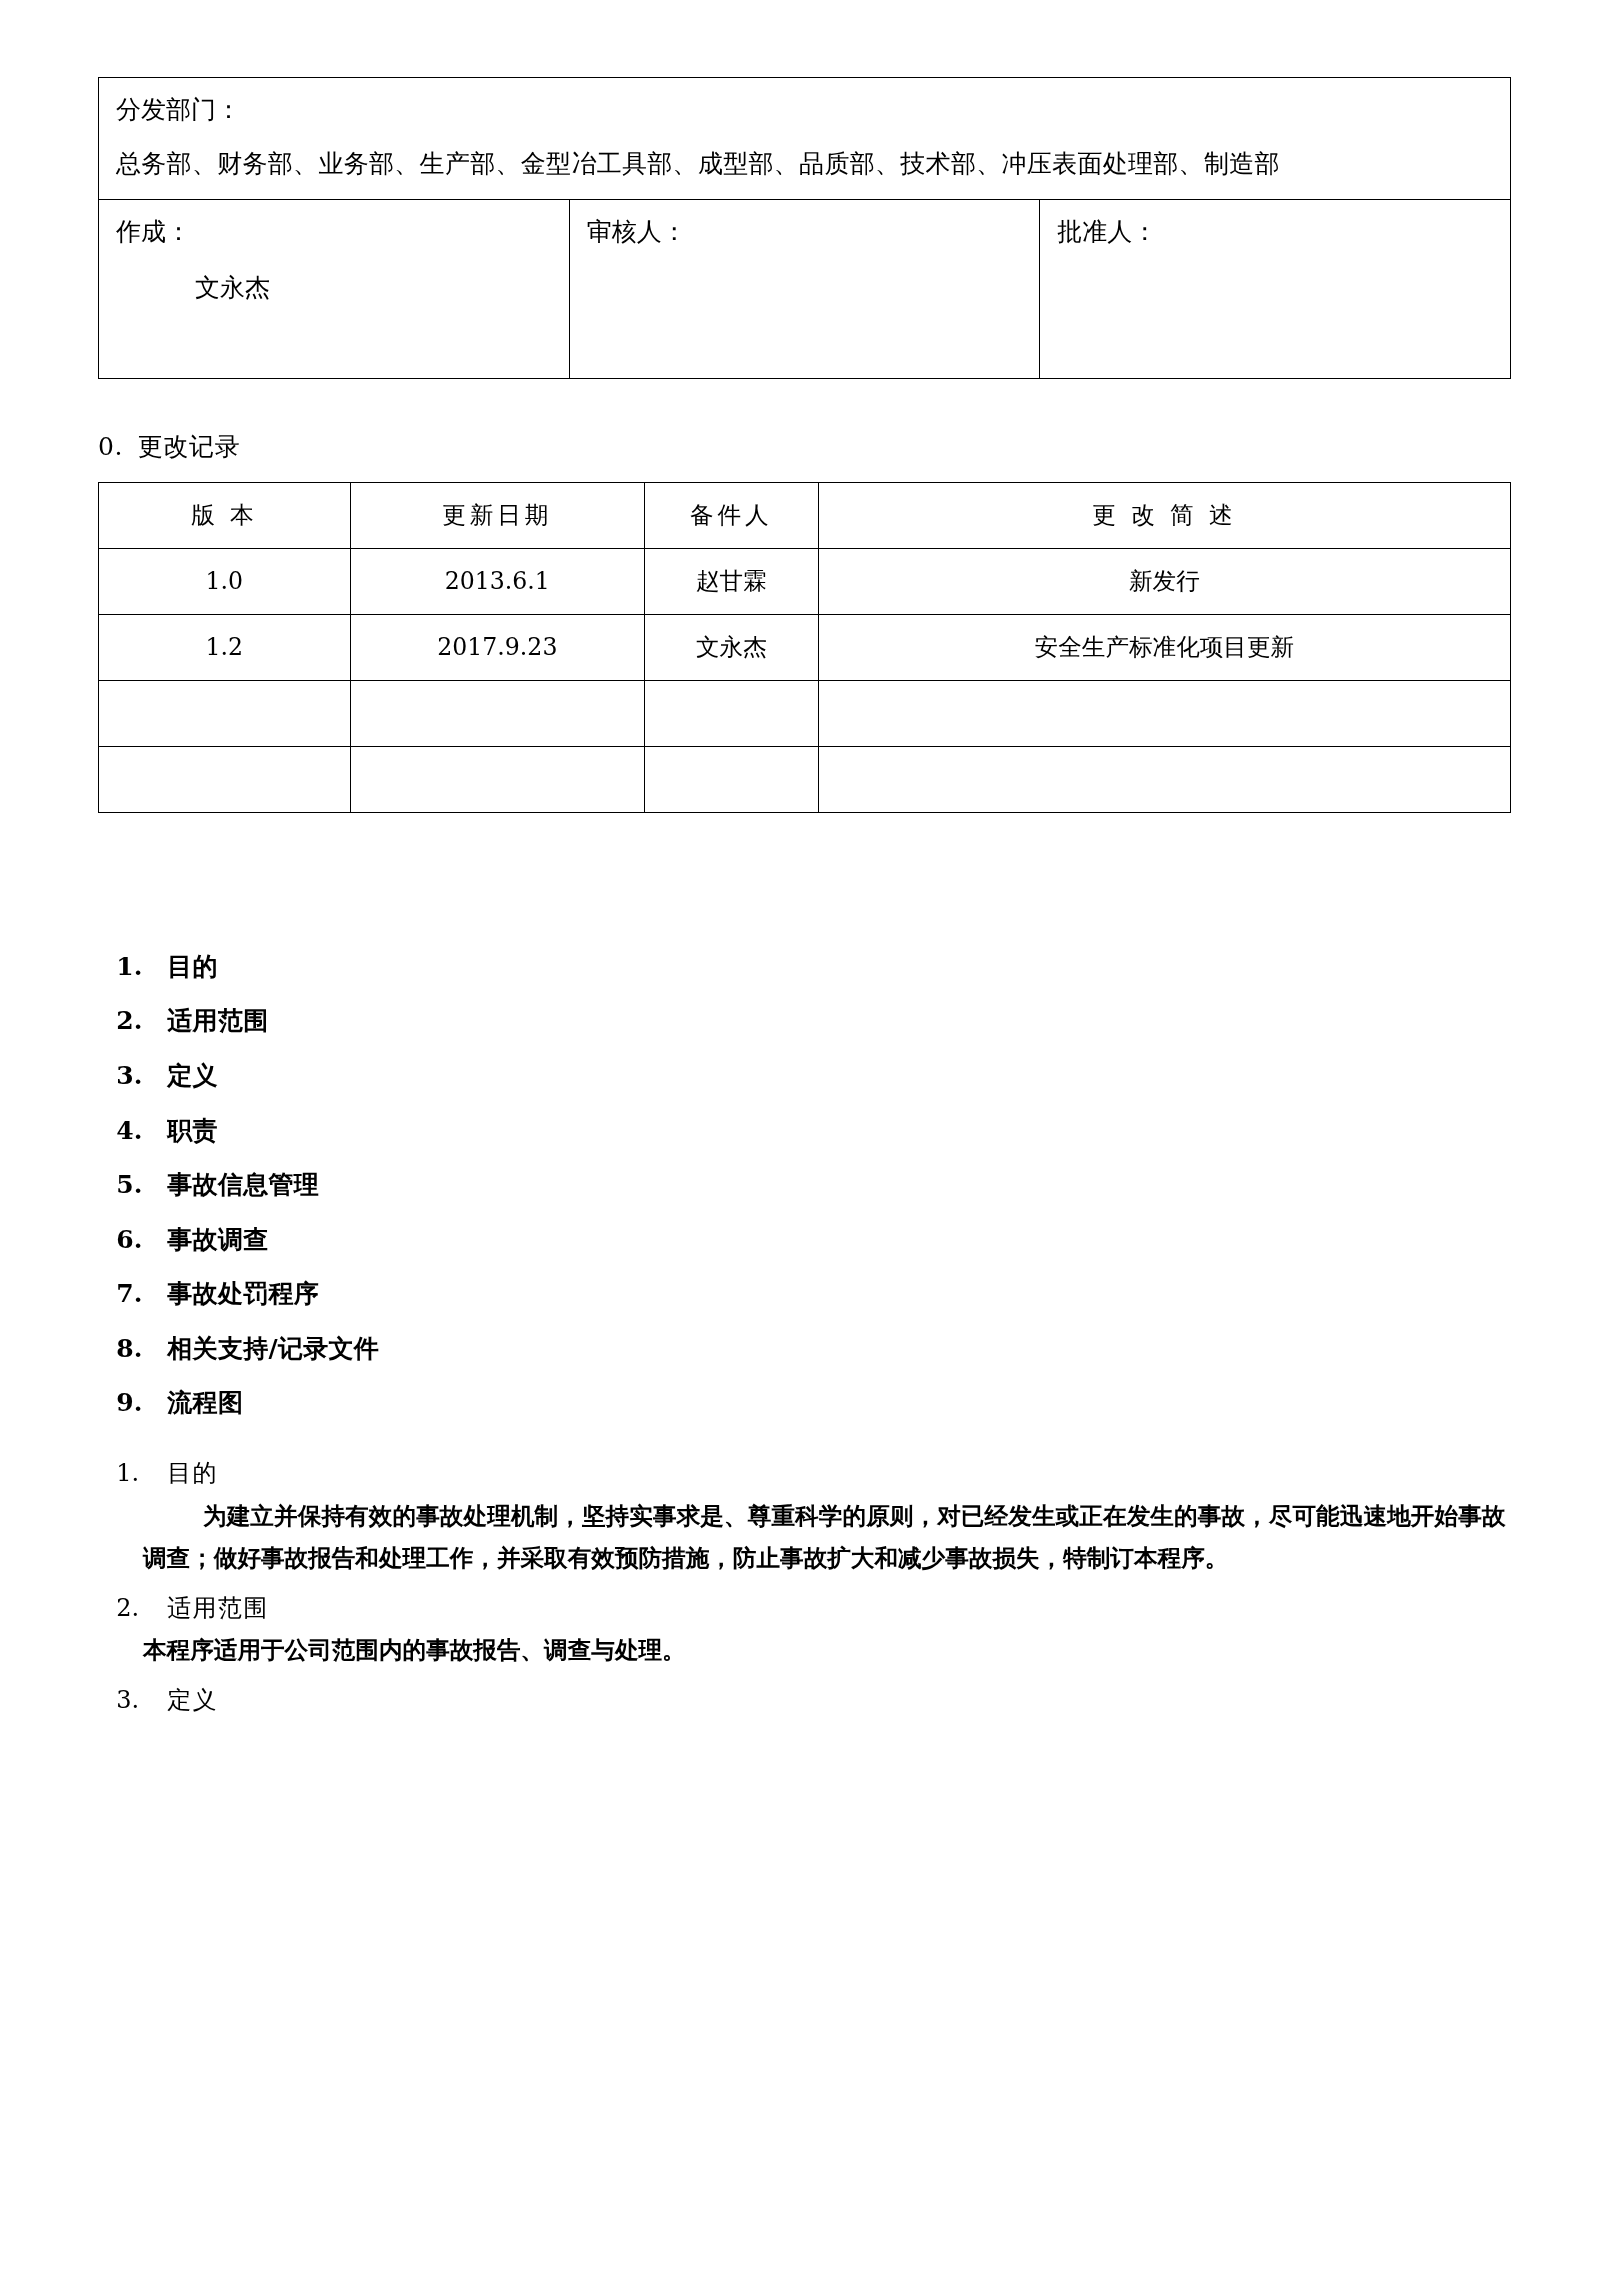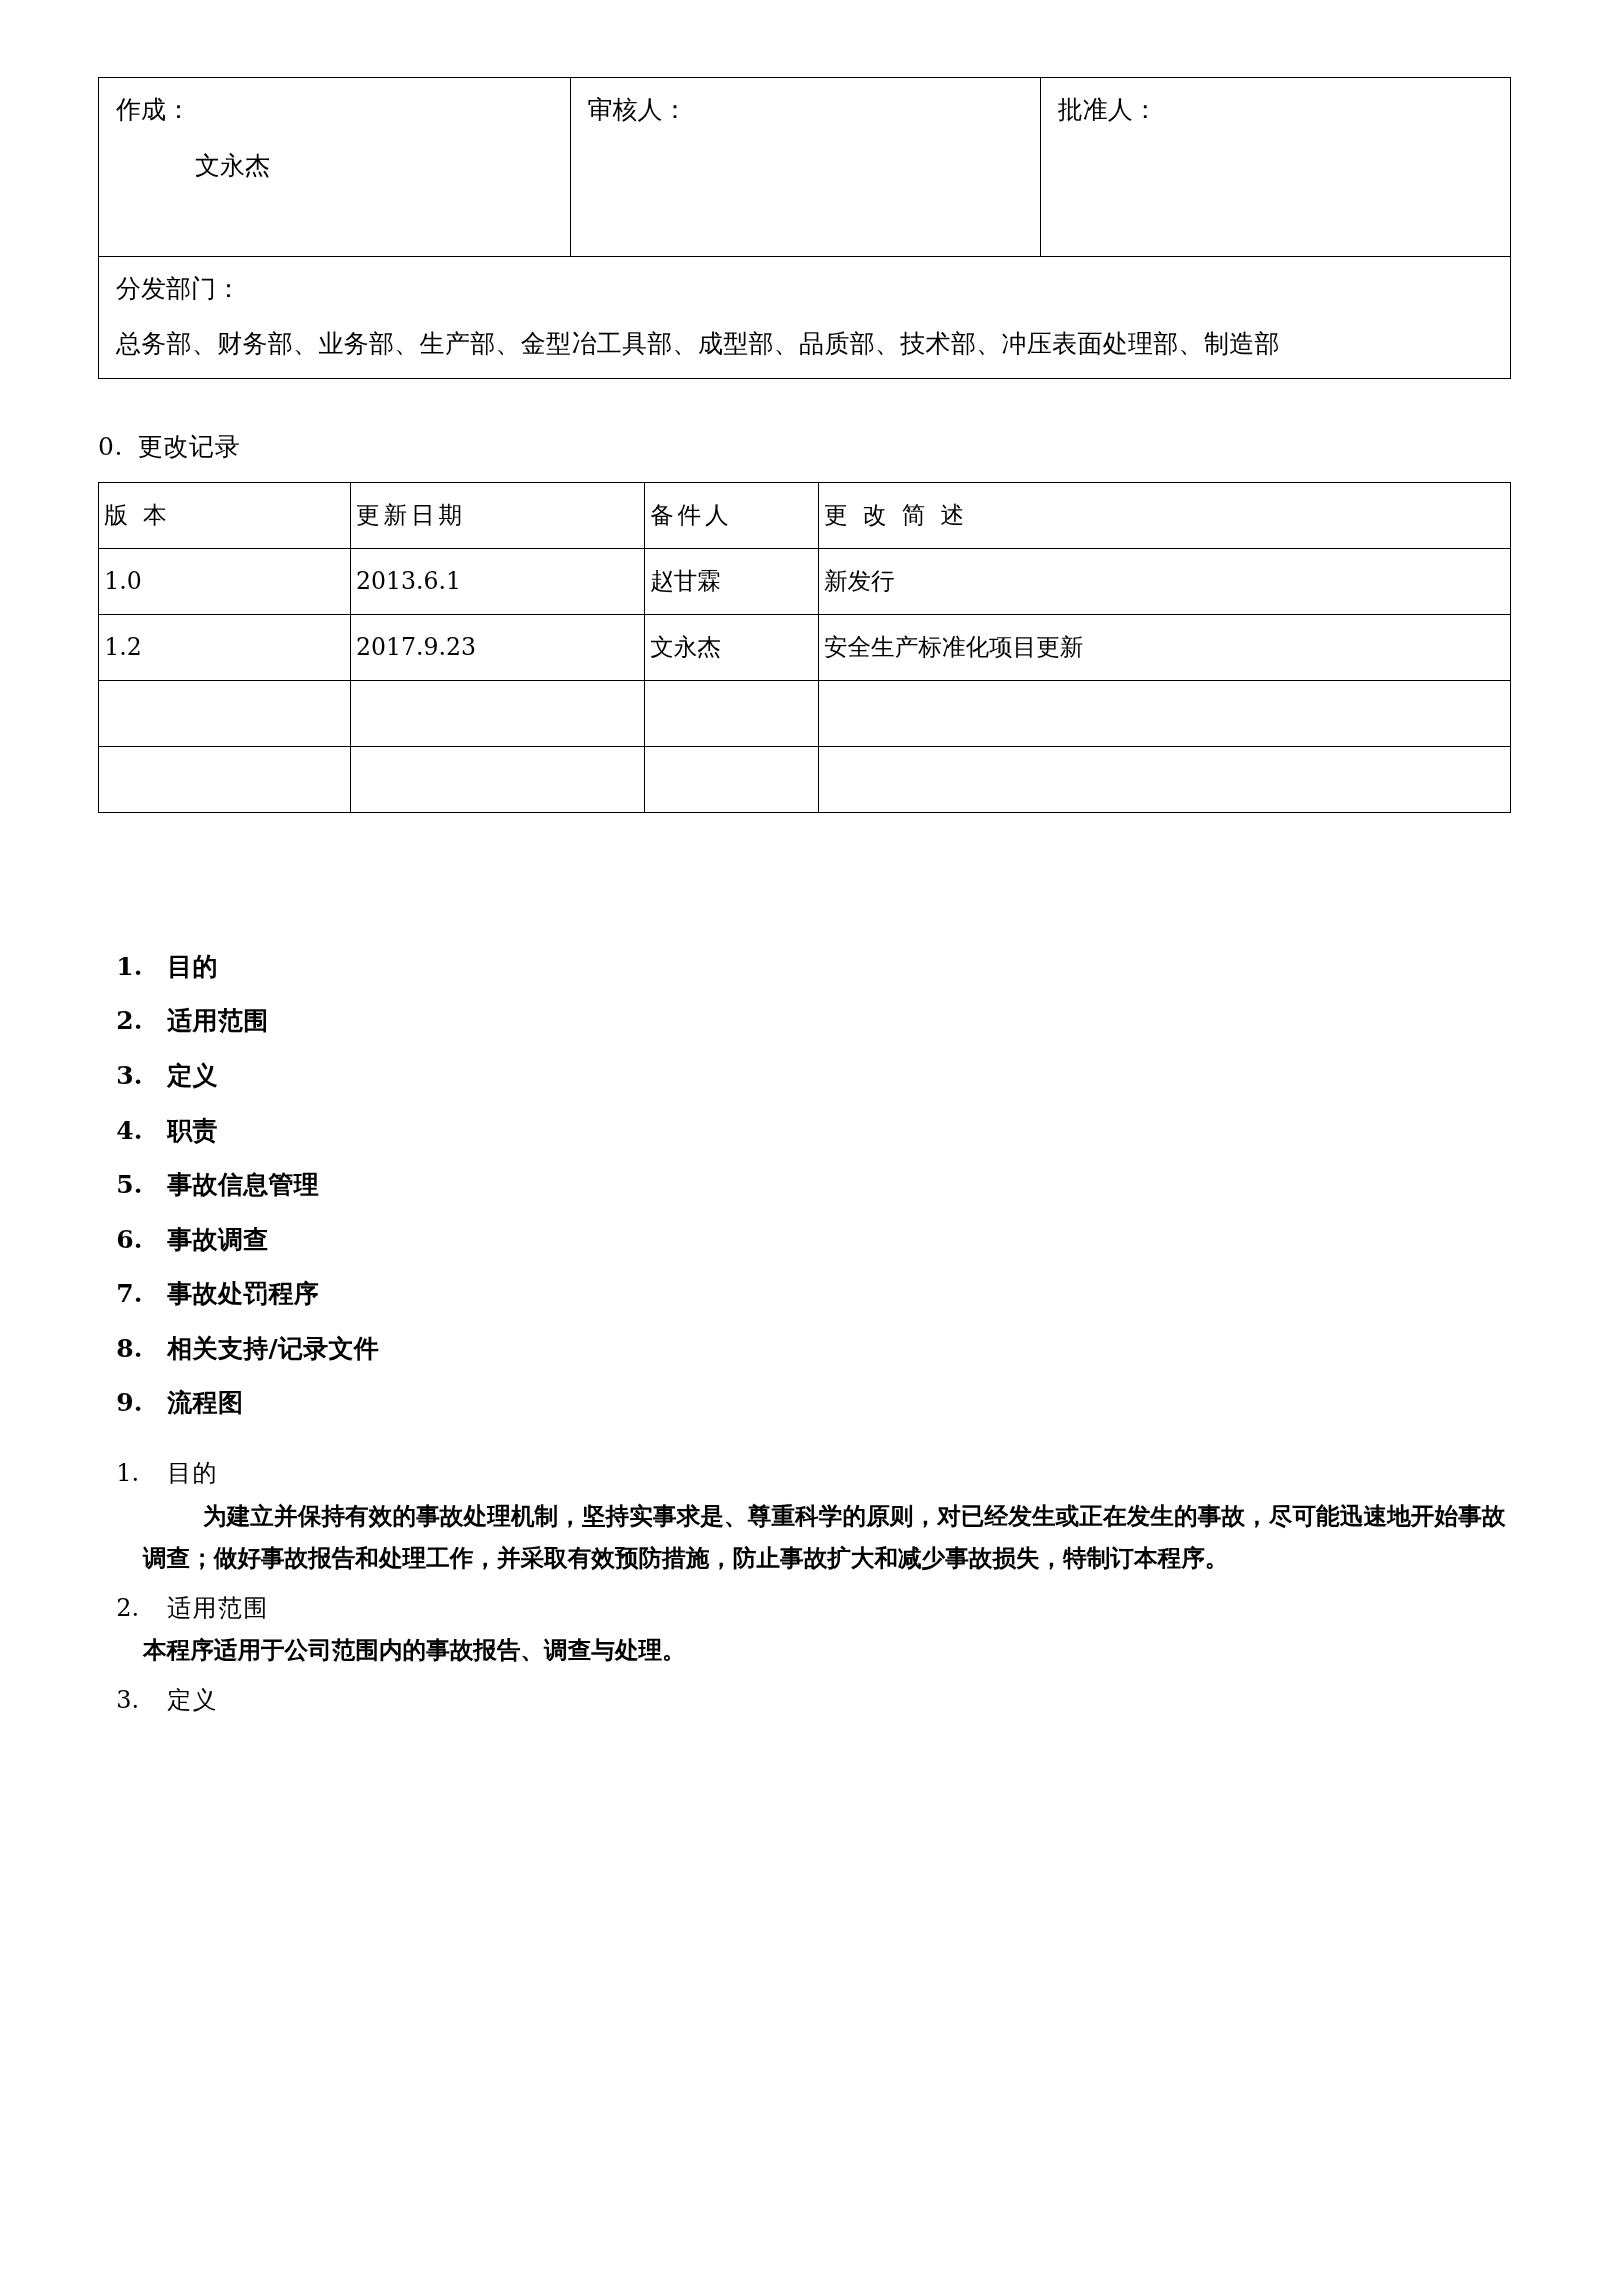--- a/index.html
+++ b/index.html
@@ -62,20 +62,21 @@
 
   
   table.rev {
     border-collapse: collapse;
     width: 1413px;
     table-layout: fixed;
     margin-top: 18.3px;
   }
   table.rev td {
     border: 1.3px solid #000;
+    text-align: center;
     font-size: 23.6px;
     height: 65px;
     padding: 0 5.2px;
   }
   table.rev td.hd { letter-spacing: 3.9px; }
   table.rev tr.empty td { height: 65px; }
 
   
   .toc {
     margin-top: 137px;
@@ -122,37 +123,37 @@
   .para.indent { text-indent: 60px; }
 </style>
 </head>
 <body>
 
 <div class="page">
 
   <table class="hdr">
     <tbody>
         <tr>
+      <td class="dist-cell" colspan="3">
+        <div class="dist-label">分发部门：</div>
+        <div class="dist-body">总务部、财务部、业务部、生产部、金型冶工具部、成型部、品质部、技术部、冲压表面处理部、制造部</div>
+      </td>
+    </tr>
+    <tr>
       <td class="sig-cell" style="width:33.4%">
         <div class="sig-label">作成：</div>
         <div class="sig-name">文永杰</div>
       </td>
       <td class="sig-cell" style="width:33.3%">
         <div class="sig-label">审核人：</div>
         <div class="sig-name"></div>
       </td>
       <td class="sig-cell" style="width:33.3%">
         <div class="sig-label">批准人：</div>
         <div class="sig-name"></div>
-      </td>
-    </tr>
-    <tr>
-      <td class="dist-cell" colspan="3">
-        <div class="dist-label">分发部门：</div>
-        <div class="dist-body">总务部、财务部、业务部、生产部、金型冶工具部、成型部、品质部、技术部、冲压表面处理部、制造部</div>
       </td>
     </tr>
   </tbody>
     </table>
 
   <div class="sec0">
     <span class="num">0.</span><span>更改记录</span>
   </div>
 
   <table class="rev">

